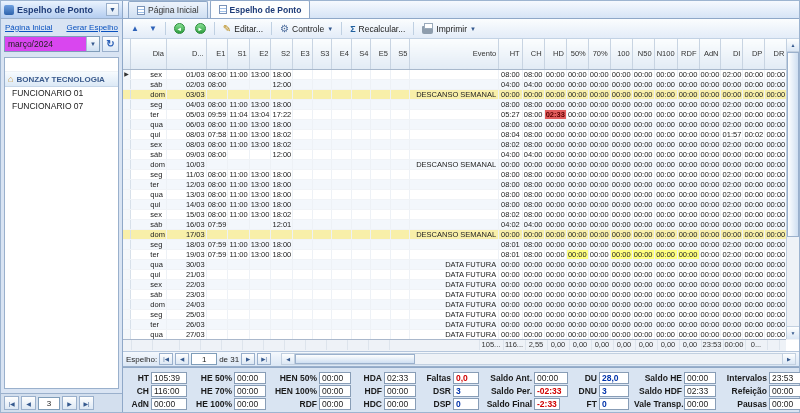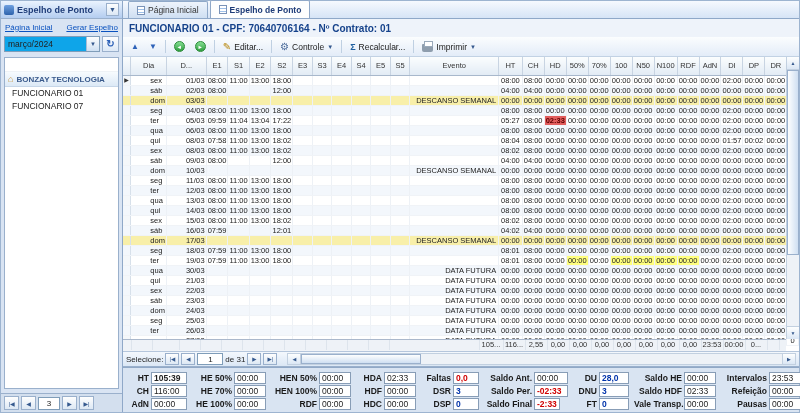--- a/index.html
+++ b/index.html
@@ -10,21 +10,21 @@
   
   .sidebar{width:122px;background:#d9e4f3;border-right:1px solid #8fa8c8;display:flex;flex-direction:column}
   .cap{height:18px;background:linear-gradient(#eaf3fe,#b4cdf0);border-bottom:1px solid #9ab0cc;display:flex;align-items:center;gap:3px;padding:0 3px;font-weight:bold;font-size:9px;color:#1e3c78}
   .cap-icon{width:10px;height:10px;border-radius:2px;background:linear-gradient(#6fa0e0,#2d62ab);flex:none}
   .cap-sp{flex:1}
   .cap-btn{width:13px;height:13px;border:1px solid #9ab0cc;background:linear-gradient(#fdfefe,#dbe7f5);font-size:7px;line-height:11px;text-align:center;color:#35598e}
   .links{height:16px;display:flex;justify-content:space-between;align-items:center;padding:0 4px}
   .link{color:#0a52bf;text-decoration:underline;font-size:8px;white-space:nowrap}
   .mlabel{font-weight:bold;font-size:8.5px;padding:2px 4px 1px}
   .mrow{display:flex;gap:2px;padding:1px 3px;height:18px}
-  .combo{flex:1;height:16px;background:#0ea5e9;border:1px solid #7f9db9;display:flex;align-items:center;font-size:8.5px}
+  .combo{flex:1;height:16px;background:#d946ef;border:1px solid #7f9db9;display:flex;align-items:center;font-size:8.5px}
   .combo-txt{flex:1;padding:0 3px;white-space:nowrap;overflow:hidden}
   .combo-btn{width:13px;height:14px;background:linear-gradient(#fdfefe,#cfe0f2);border-left:1px solid #a8bcd4;font-size:6px;line-height:14px;text-align:center;color:#35598e}
   .refresh-btn{width:17px;height:16px;border:1px solid #9ab0cc;background:linear-gradient(#fefefe,#dde9f6);font-size:10px;line-height:14px;text-align:center;color:#2e62b8;font-weight:bold}
   .listbox{flex:1;margin:4px 3px;border:1px solid #9ab0cc;background:#fff;display:flex;flex-direction:column;overflow:hidden}
   .listblank{height:14px;border-bottom:1px solid #eef2f6}
   .listhdr{height:15px;background:linear-gradient(#f7fbfe,#dcE9f6);border-bottom:1px solid #c6d6e8;color:#3a5a8c;display:flex;align-items:center;gap:3px;padding:0 3px;font-size:8px;font-weight:bold}
   .hdr-icon{color:#c08a2a;font-size:9px;line-height:9px}
   .emp{height:13px;line-height:13px;padding:0 7px;font-size:8.5px;white-space:nowrap}
   .emp.sel{background:#dff0dc}
   .spager{height:19px;border-top:1px solid #9ab0cc;background:#d3dfee;display:flex;align-items:center;gap:2px;padding:0 3px}
@@ -46,21 +46,21 @@
   .i-pencil{color:#b8860b;font-size:10px}
   .i-gear{color:#4a6a9a;font-size:10px}
   .i-sigma{color:#20609f;font-weight:bold;font-size:9px}
   .i-print{width:11px;height:8px;position:relative;background:#8e9dad;border-radius:1px 1px 2px 2px;margin-top:3px}
   .i-print::before{content:"";position:absolute;left:2px;top:-3px;width:7px;height:4px;background:#fff;border:1px solid #9aaabb}
   .dd{font-size:6px;color:#35598e}
 
   
   .gridarea{flex:1;position:relative;overflow:hidden;background:#fff;border-bottom:1px solid #9ab0cc}
   table{border-collapse:collapse;table-layout:fixed;font-size:7.5px}
-  th{height:18px;background:linear-gradient(#fbfdfe,#e2ebf5);border-right:1px solid #c8d4e2;border-bottom:1px solid #a8b8cc;font-weight:normal;color:#333;text-align:center;padding:0 2px;white-space:nowrap;overflow:hidden}
+  th{height:30px;background:linear-gradient(#fbfdfe,#e2ebf5);border-right:1px solid #c8d4e2;border-bottom:1px solid #a8b8cc;font-weight:normal;color:#333;text-align:right;padding:0 2px;white-space:nowrap;overflow:hidden}
   td{height:9px;line-height:9px;border-right:1px solid #edf1f6;border-bottom:1px solid #f0f3f7;padding:0 1px;white-space:nowrap;overflow:hidden}
   tbody tr:nth-child(even) td{background:#f3f7fc}
   tr.sun td{background:#f8efa9}
   td.red{background:#e25d5d;color:#5c0000;font-weight:bold}
   td.yel{background:#ffff7e}
   td.c-dia,td.c-data{padding-left:19px}
   td.c-punch,td.c-num{text-align:center}
   td.c-ev{text-align:right;padding-right:2px}
   td.ind{background:#f4f7fa;border-right:1px solid #d7e0ea;text-align:center;font-size:6px;color:#333}
   .sumwrap{position:absolute;left:0;right:13px;bottom:15px;background:#eef2f7;border-top:1px solid #aab8cc}
@@ -135,23 +135,20 @@
       <div class="tab">
         <span class="tabicon"></span>
         <span>Página Inicial</span>
       </div>
       <div class="tab active">
         <span class="tabicon"></span>
         <span>Espelho de Ponto</span>
       </div>
     </div>
 
-    <div class="title-row">
-      <span>FUNCIONARIO 01 - CPF: 70640706164 - Nº Contrato: 01</span>
-    </div>
 
     <div class="toolbar">
       <span class="tbtn">
           <span class="i-up">▲</span>
         </span>
       <span class="tbtn">
           <span class="i-down">▼</span>
         </span>
       <span class="sep"></span>
       <span class="tbtn">
@@ -1130,40 +1127,40 @@
       </div>
 
       <div class="vscroll">
         <span class="varr">▲</span>
         <span class="vthumb"></span>
         <span class="vfill"></span>
         <span class="varr b">▼</span>
       </div>
 
       <div class="gpager">
-        <span>Selecione:</span>
+        <span>Espelho:</span>
         <span class="gbtn">|◀</span>
         <span class="gbtn">◀</span>
         <span class="gbox">1</span>
         <span>de 31</span>
         <span class="gbtn">▶</span>
         <span class="gbtn">▶|</span>
         <div class="hscroll">
           <span class="harr">◀</span>
           <span class="hthumb"></span>
           <span class="hfill"></span>
           <span class="harr r">▶</span>
         </div>
       </div>
     </div>
 
     <div class="stats">
         <div class="scell">
           <span class="slabel" style="width: 22px;">HT</span>
-          <span class="sval" style="width: 36px; font-weight: bold;">105:39</span>
+          <span class="sval" style="width: 36px;">105:39</span>
         </div>
         <div class="scell">
           <span class="slabel" style="width: 40px;">HE 50%</span>
           <span class="sval" style="width: 32px;">00:00</span>
         </div>
         <div class="scell">
           <span class="slabel" style="width: 46px;">HEN 50%</span>
           <span class="sval" style="width: 32px;">00:00</span>
         </div>
         <div class="scell">

